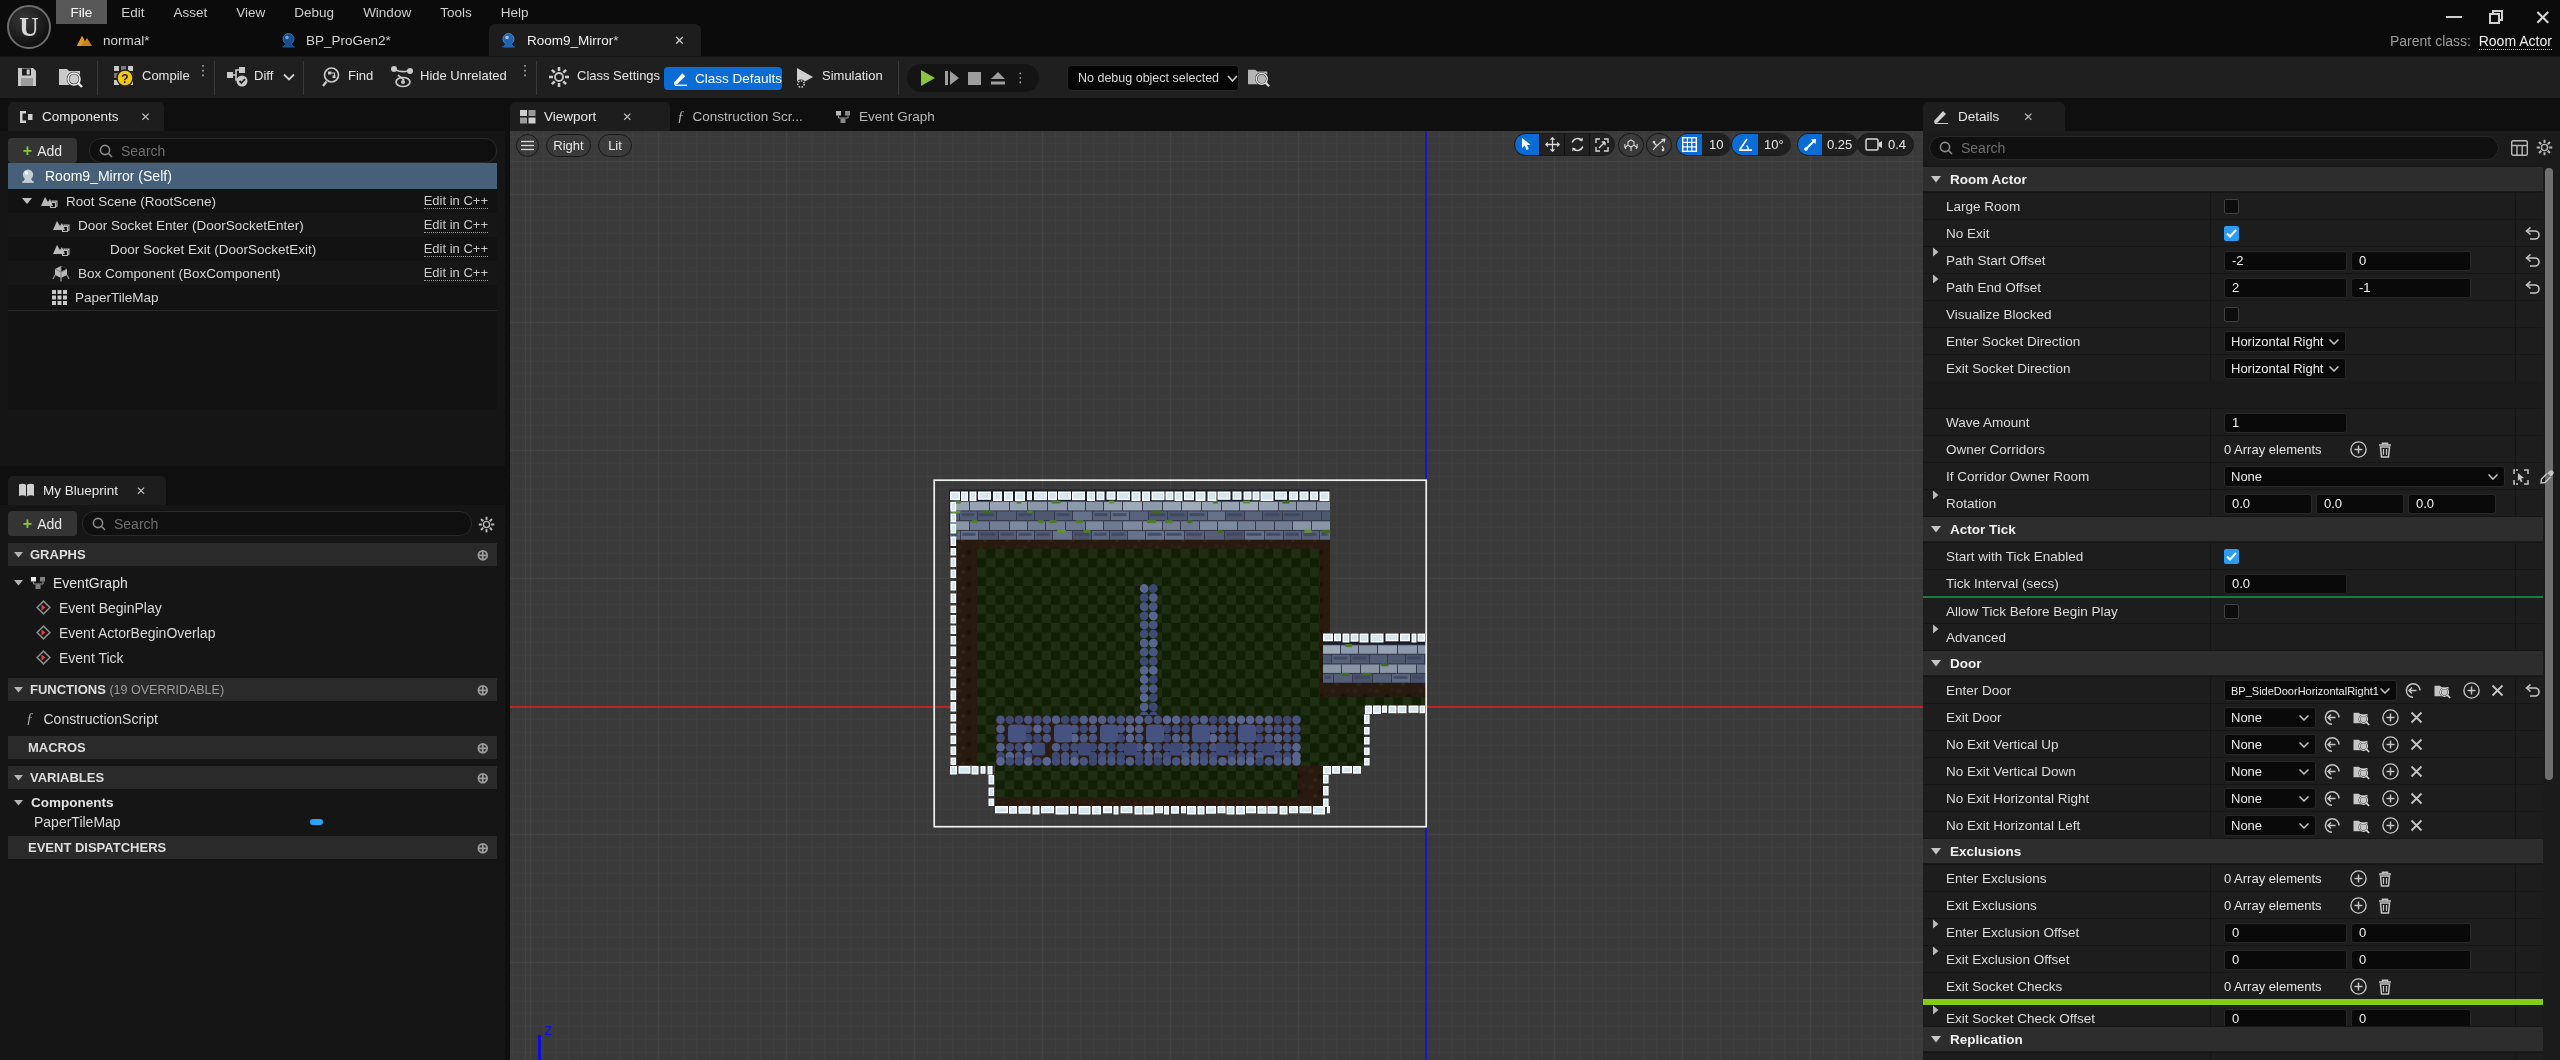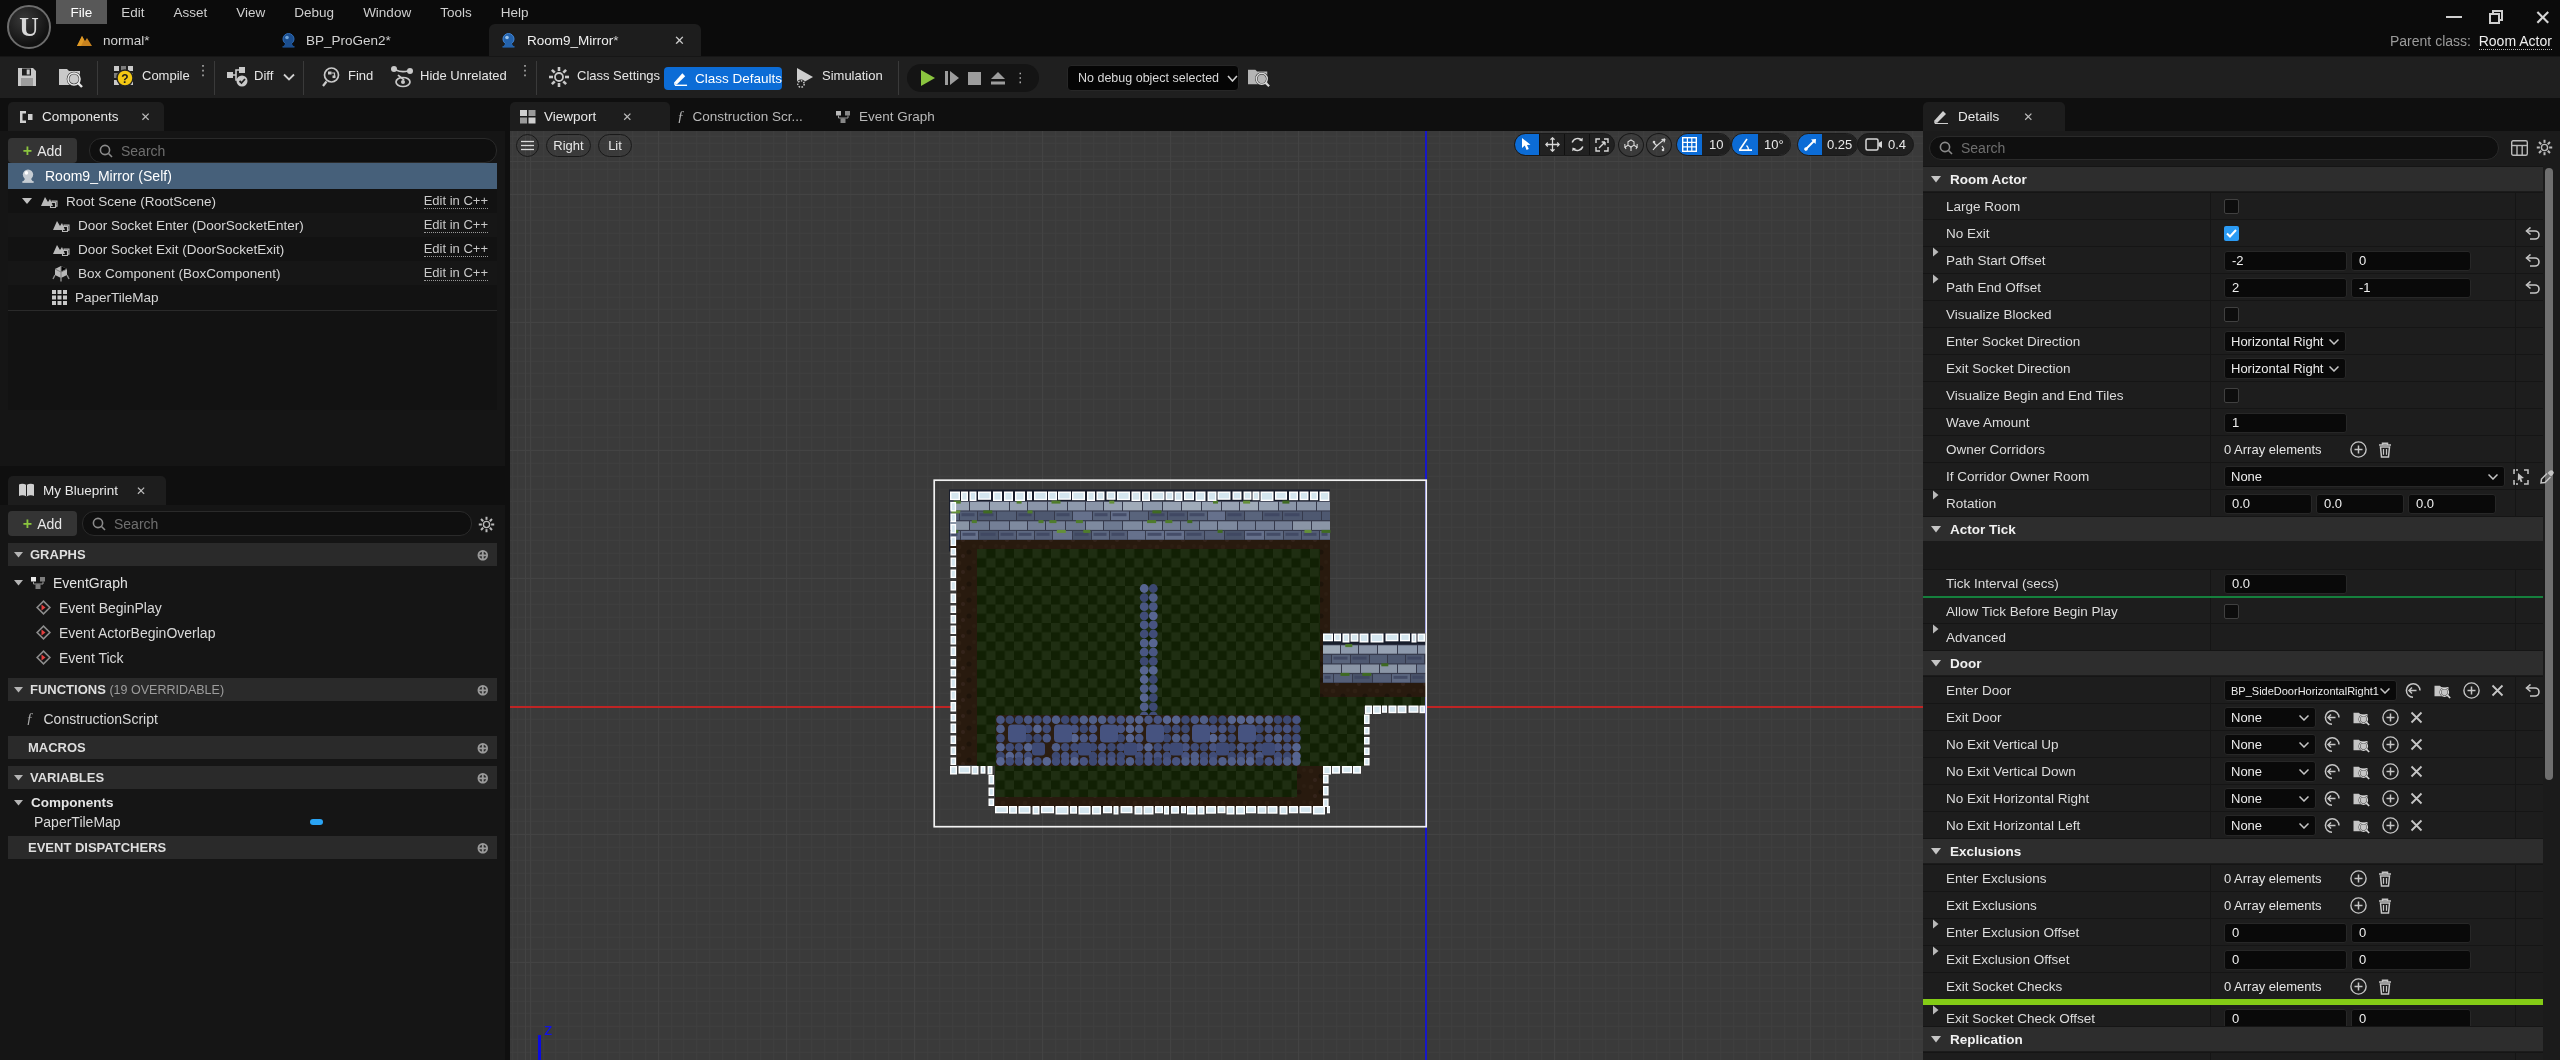--- a/index.html
+++ b/index.html
@@ -256,21 +256,21 @@
       <span style="color:#c9c9c9;font-size:13px;margin-left:auto;margin-right:9px;border-bottom:1px dotted #999;">Edit in C++</span>
     </div>
     <div class="row" style="height:24px;background:#161616;">
       <svg width="18" height="15" viewBox="0 0 18 15" style="margin-left:44px;">
             <path d="M1 12 L5 3 L8 8 L10 5 L13 12 Z" fill="#b9b9b9"></path>
             <path d="M10.5 8.5 h5 v5 h-5 z M12 8.5 v-1.4 h5 v5 h-1.4" stroke="#b9b9b9" fill="none" stroke-width="1.1"></path>
           </svg>
       <span style="color:#d6d6d6;font-size:13.5px;margin-left:8px;">Door Socket Enter (DoorSocketEnter)</span>
       <span style="color:#c9c9c9;font-size:13px;margin-left:auto;margin-right:9px;border-bottom:1px dotted #999;">Edit in C++</span>
     </div>
-    <div class="row" style="height:24px;">
+    <div class="row" style="height:24px;gap:32px;">
       <svg width="18" height="15" viewBox="0 0 18 15" style="margin-left:44px;">
             <path d="M1 12 L5 3 L8 8 L10 5 L13 12 Z" fill="#b9b9b9"></path>
             <path d="M10.5 8.5 h5 v5 h-5 z M12 8.5 v-1.4 h5 v5 h-1.4" stroke="#b9b9b9" fill="none" stroke-width="1.1"></path>
           </svg>
       <span style="color:#d6d6d6;font-size:13.5px;margin-left:8px;">Door Socket Exit (DoorSocketExit)</span>
       <span style="color:#c9c9c9;font-size:13px;margin-left:auto;margin-right:9px;border-bottom:1px dotted #999;">Edit in C++</span>
     </div>
     <div class="row" style="height:24px;background:#161616;">
       <svg width="18" height="17" viewBox="0 0 18 17" style="margin-left:44px;">
             <path d="M9 1 L15 4 V10 L9 13 L3 10 V4 Z" fill="#b9b9b9"></path>
@@ -1612,28 +1612,20 @@
       <div class="abs" style="left:0;top:256px;width:620px;height:27px;border-top:1px solid #151515;background:#1d1d1d;">
         <div class="row" style="position:absolute;left:23px;top:0;height:27px;color:#dcdcdc;font-size:13.5px;">Exit Socket Direction</div>
         <div style="position:absolute;left:287px;top:0;width:1px;height:27px;background:#151515;"></div>
         <div class="row" style="position:absolute;left:301px;top:0;height:27px;">
           <div class="row" style="width:122px;height:21px;background:#090909;border:1px solid #272727;border-radius:3px;color:#ededed;font-size:13px;padding:0 6px;overflow:hidden;">Horizontal Right<svg style="margin-left:auto;" width="10" height="6" viewBox="0 0 10 6">
               <path d="M0.5 0.5 L5 5 L9.5 0.5" stroke="#c5c5c5" stroke-width="1.5" fill="none"></path>
             </svg></div>
         </div>
         <div style="position:absolute;left:592px;top:0;width:1px;height:27px;background:#151515;"></div>
       </div>
-      <div class="abs" style="left:0;top:283px;width:620px;height:27px;border-top:1px solid #151515;background:#1d1d1d;">
-        <div class="row" style="position:absolute;left:23px;top:0;height:27px;color:#dcdcdc;font-size:13.5px;">Visualize Begin and End Tiles</div>
-        <div style="position:absolute;left:287px;top:0;width:1px;height:27px;background:#151515;"></div>
-        <div class="row" style="position:absolute;left:301px;top:0;height:27px;">
-          <div style="width:15px;height:15px;border-radius:2px;background:#0d0d0d;border:1px solid #404040;"></div>
-        </div>
-        <div style="position:absolute;left:592px;top:0;width:1px;height:27px;background:#151515;"></div>
-      </div>
       <div class="abs" style="left:0;top:310px;width:620px;height:27px;border-top:1px solid #151515;background:#1d1d1d;">
         <div class="row" style="position:absolute;left:23px;top:0;height:27px;color:#dcdcdc;font-size:13.5px;">Wave Amount</div>
         <div style="position:absolute;left:287px;top:0;width:1px;height:27px;background:#151515;"></div>
         <div class="row" style="position:absolute;left:301px;top:0;height:27px;">
           <div class="row" style="width:123px;height:20px;background:#090909;border:1px solid #272727;border-radius:3px;color:#f0f0f0;font-size:13px;padding-left:7px;">1</div>
         </div>
         <div style="position:absolute;left:592px;top:0;width:1px;height:27px;background:#151515;"></div>
       </div>
       <div class="abs" style="left:0;top:337px;width:620px;height:27px;border-top:1px solid #151515;background:#1d1d1d;">
         <div class="row" style="position:absolute;left:23px;top:0;height:27px;color:#dcdcdc;font-size:13.5px;">Owner Corridors</div>
@@ -1694,20 +1686,32 @@
           <div class="row" style="width:88px;height:20px;background:#090909;border:1px solid #272727;border-radius:3px;color:#f0f0f0;font-size:13px;padding-left:7px;">0.0</div>
         </div>
         <div style="position:absolute;left:592px;top:0;width:1px;height:27px;background:#151515;"></div>
       </div>
       <div class="abs row" style="left:0;top:418px;width:620px;height:25px;background:#2d2d2d;border-top:1px solid #151515;">
         <svg width="10" height="8" viewBox="0 0 10 8" style="margin:0 9px 0 8px;">
           <path d="M0 1 L10 1 L5 7.5 Z" fill="#c5c5c5"></path>
         </svg>
         <span style="color:#f0f0f0;font-size:13.5px;font-weight:bold;">Actor Tick</span>
       </div>
+      <div class="abs" style="left:0;top:444px;width:620px;height:27px;border-top:1px solid #151515;background:#1d1d1d;">
+        <div class="row" style="position:absolute;left:23px;top:0;height:27px;color:#dcdcdc;font-size:13.5px;">Start with Tick Enabled</div>
+        <div style="position:absolute;left:287px;top:0;width:1px;height:27px;background:#151515;"></div>
+        <div class="row" style="position:absolute;left:301px;top:0;height:27px;">
+          <div class="row" style="width:15px;height:15px;border-radius:2px;background:#2a9fd8;background:#2b9bf4;justify-content:center;">
+            <svg width="11" height="9" viewBox="0 0 11 9">
+              <path d="M1 4.5 L4 7.5 L10 1" stroke="#fff" stroke-width="2" fill="none"></path>
+            </svg>
+          </div>
+        </div>
+        <div style="position:absolute;left:592px;top:0;width:1px;height:27px;background:#151515;"></div>
+      </div>
       <div class="abs" style="left:0;top:471px;width:620px;height:27px;border-top:1px solid #151515;background:#1d1d1d;">
         <div class="row" style="position:absolute;left:23px;top:0;height:27px;color:#dcdcdc;font-size:13.5px;">Tick Interval (secs)</div>
         <div style="position:absolute;left:287px;top:0;width:1px;height:27px;background:#151515;"></div>
         <div class="row" style="position:absolute;left:301px;top:0;height:27px;">
           <div class="row" style="width:123px;height:20px;background:#090909;border:1px solid #272727;border-radius:3px;color:#f0f0f0;font-size:13px;padding-left:7px;">0.0</div>
         </div>
         <div style="position:absolute;left:592px;top:0;width:1px;height:27px;background:#151515;"></div>
       </div>
       <div class="abs" style="left:0;top:498px;width:620px;height:27px;border-top:2px solid #15803d;background:#1d1d1d;">
         <div class="row" style="position:absolute;left:23px;top:0;height:27px;color:#dcdcdc;font-size:13.5px;">Allow Tick Before Begin Play</div>

